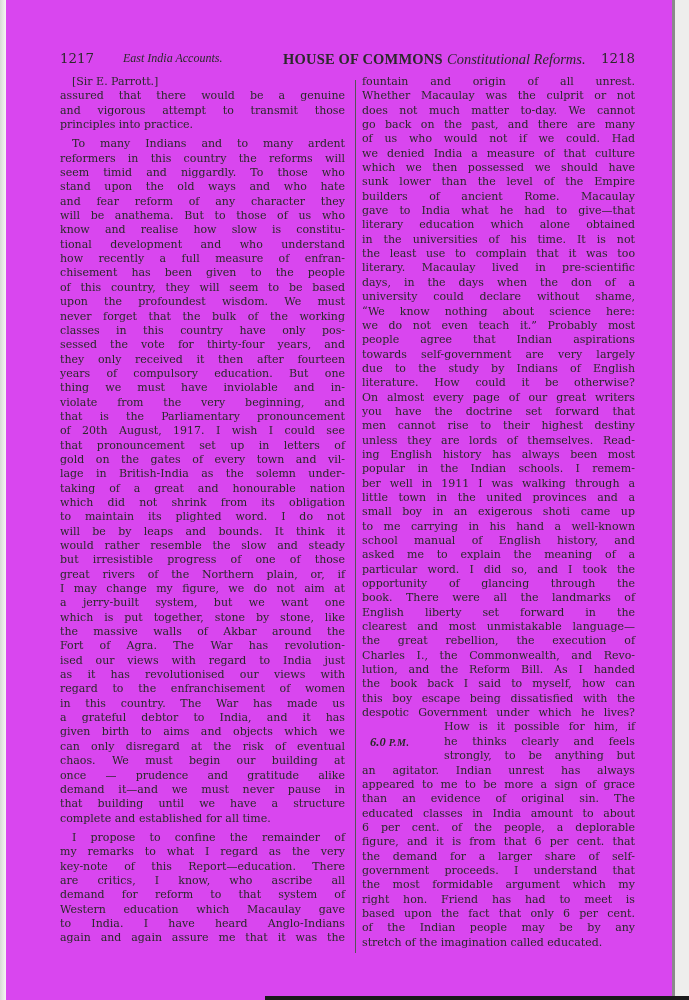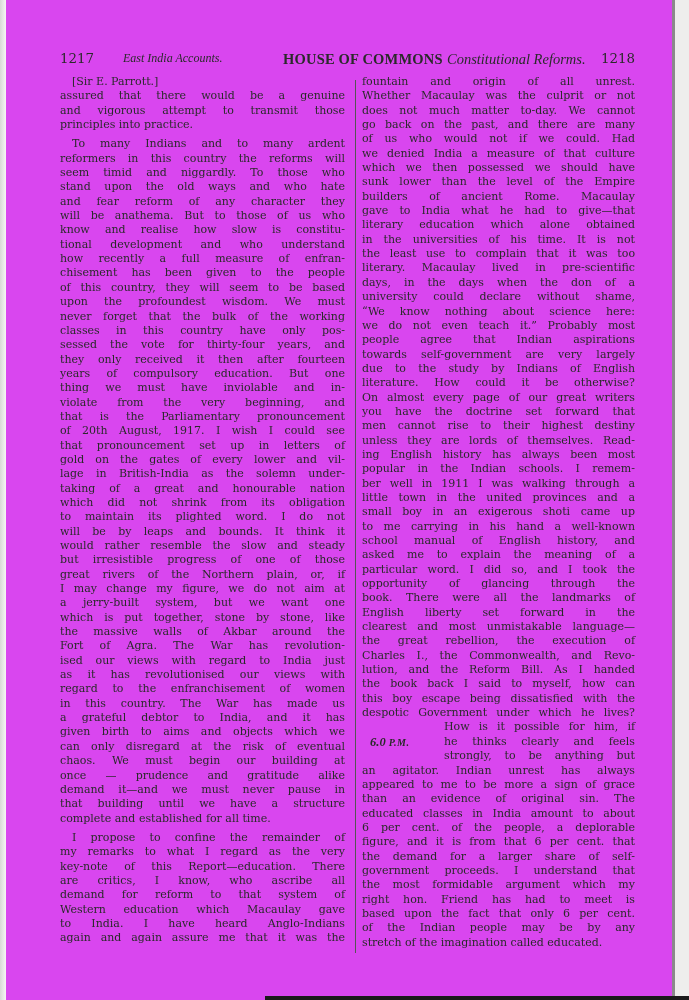--- a/index.html
+++ b/index.html
@@ -103,21 +103,21 @@
         <span class="line">never forget that the bulk of the working</span>
         <span class="line">classes in this country have only pos-</span>
         <span class="line">sessed the vote for thirty-four years, and</span>
         <span class="line">they only received it then after fourteen</span>
         <span class="line">years of compulsory education. But one</span>
         <span class="line">thing we must have inviolable and in-</span>
         <span class="line">violate from the very beginning, and</span>
         <span class="line">that is the Parliamentary pronouncement</span>
         <span class="line">of 20th August, 1917. I wish I could see</span>
         <span class="line">that pronouncement set up in letters of</span>
-        <span class="line">gold on the gates of every lower and vil-</span>
+        <span class="line">gold on the gates of every town and vil-</span>
         <span class="line">lage in British-India as the solemn under-</span>
         <span class="line">taking of a great and honourable nation</span>
         <span class="line">which did not shrink from its obligation</span>
         <span class="line">to maintain its plighted word. I do not</span>
         <span class="line">will be by leaps and bounds. It think it</span>
         <span class="line">would rather resemble the slow and steady</span>
         <span class="line">but irresistible progress of one of those</span>
         <span class="line">great rivers of the Northern plain, or, if</span>
         <span class="line">I may change my figure, we do not aim at</span>
         <span class="line">a jerry-built system, but we want one</span>

